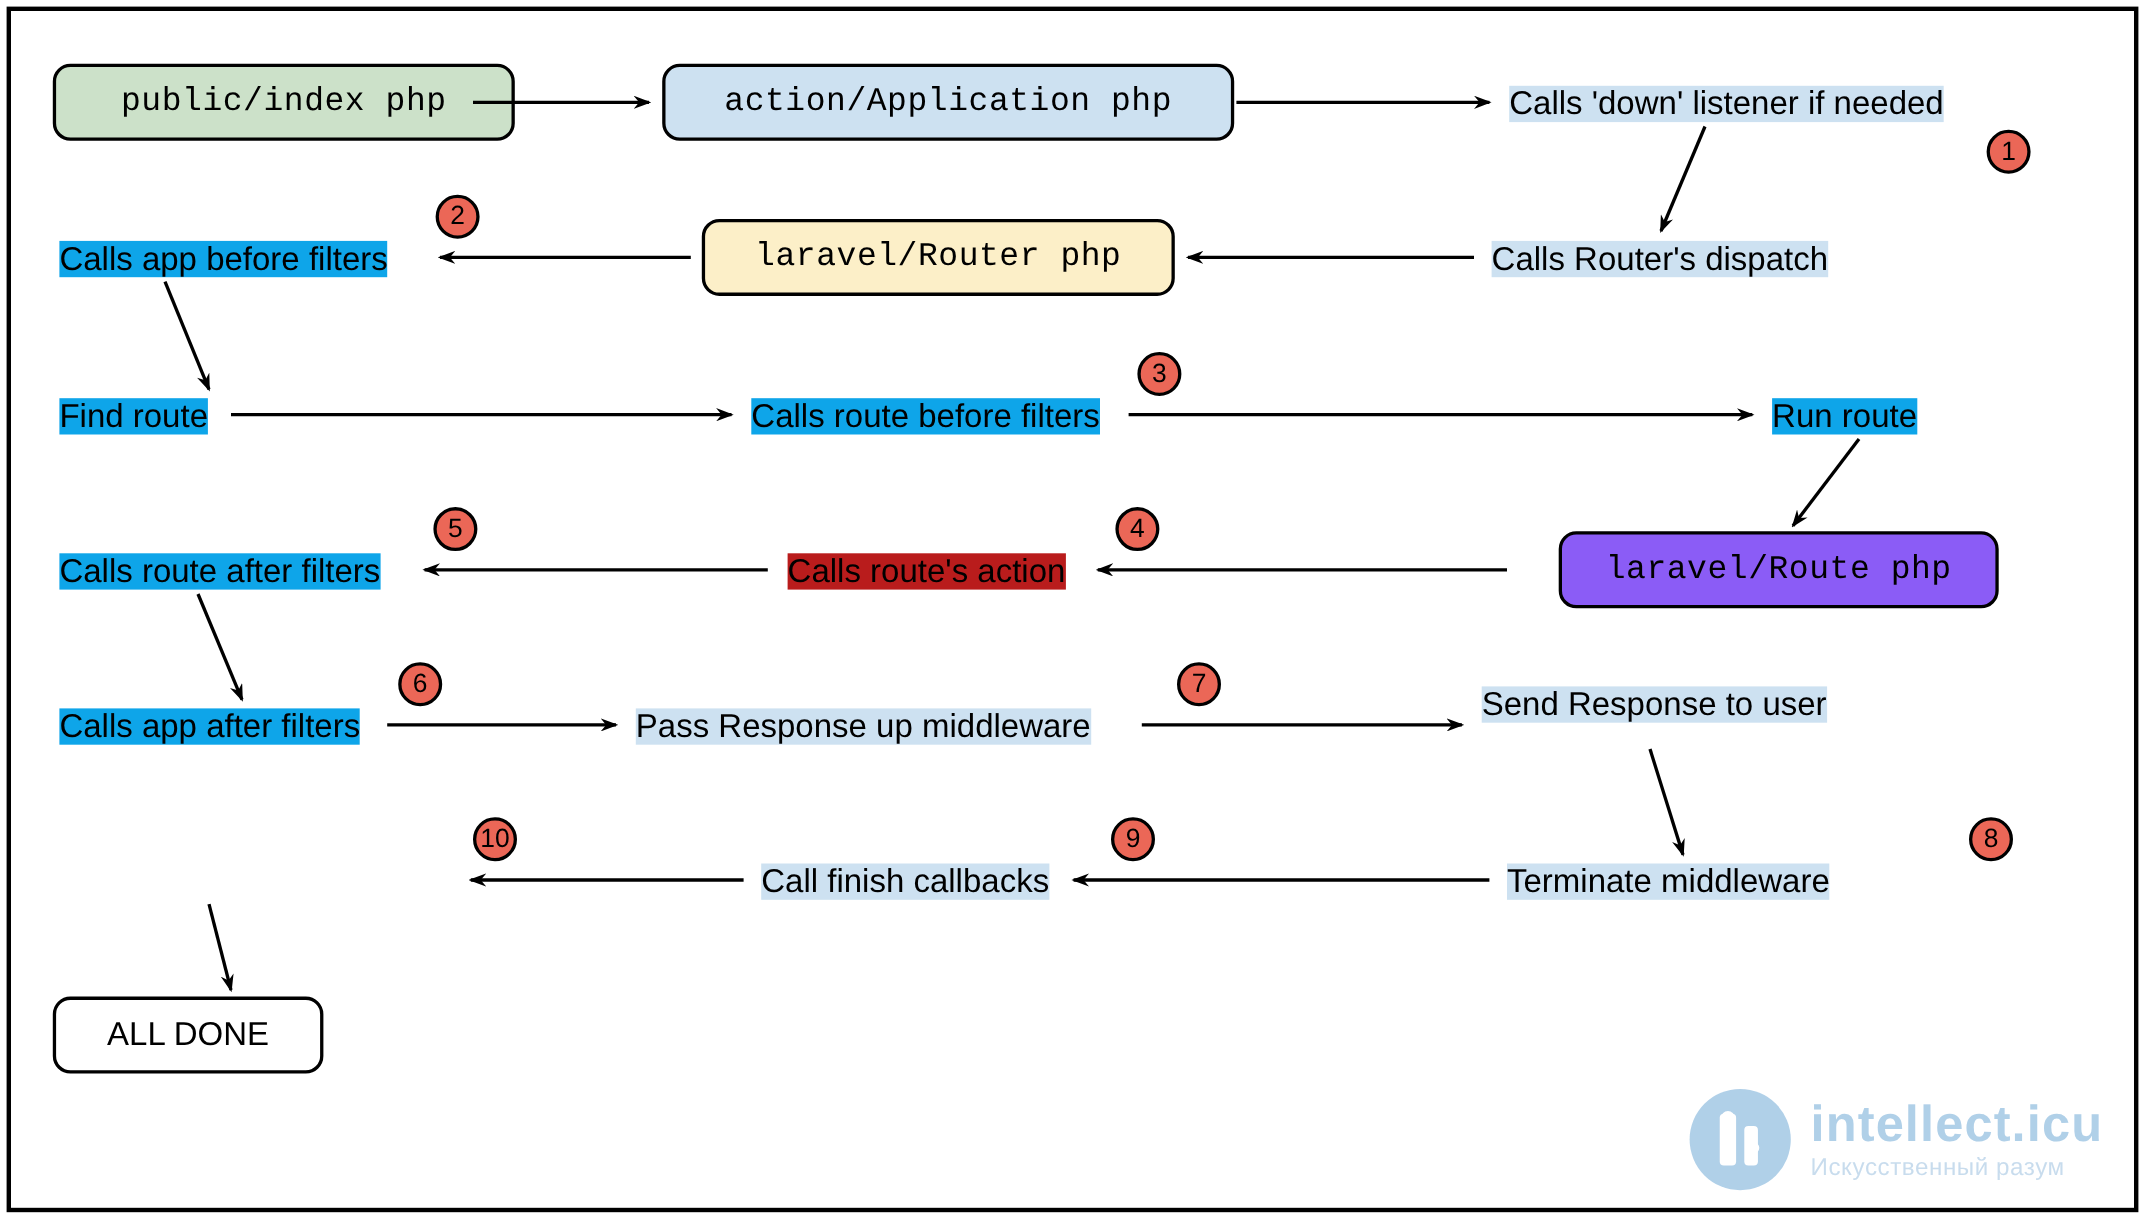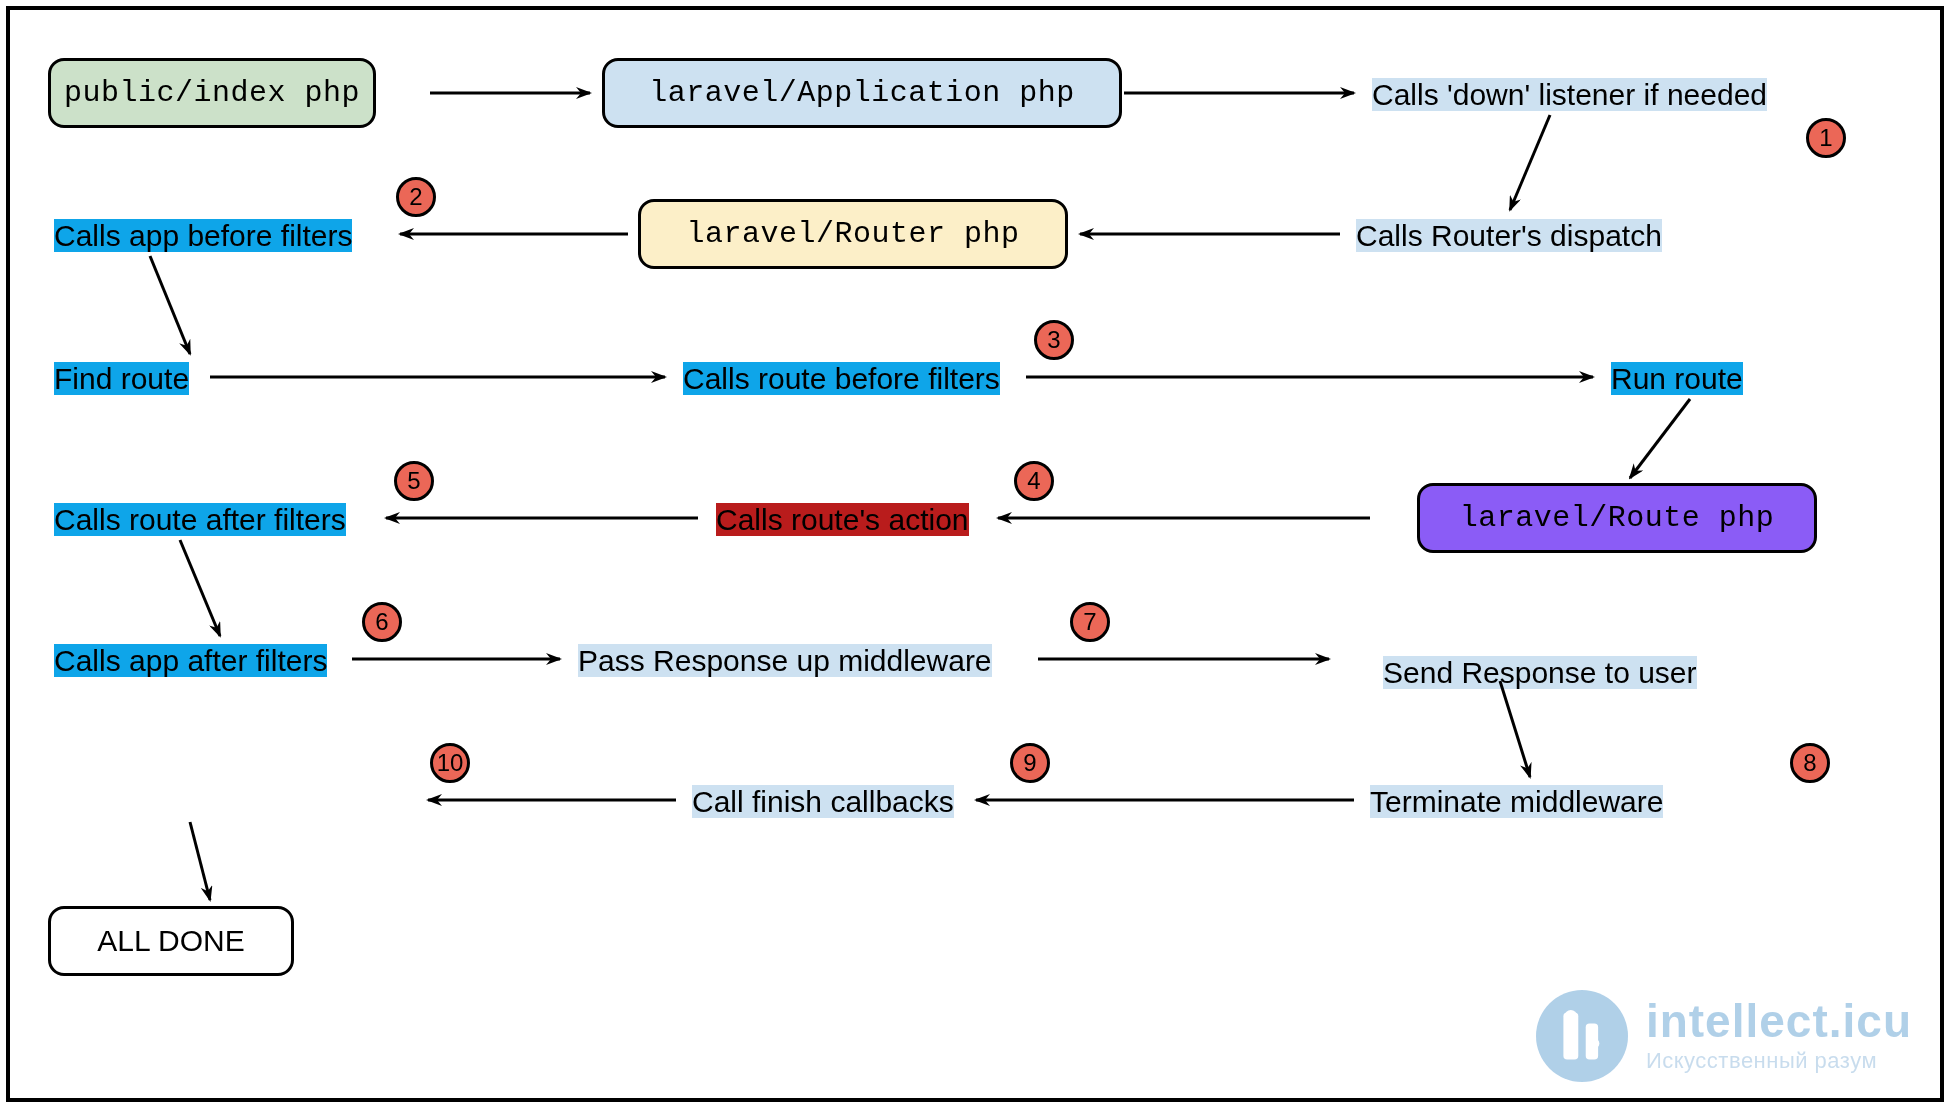--- a/index.html
+++ b/index.html
@@ -92,25 +92,25 @@
   }
   .watermark .circle svg { width: 62px; height:62px; }
   .watermark .txt1 { font-size: 46px; letter-spacing:1px; line-height:1; color:#a8cbe6;font-weight:bold;}
   .watermark .txt2 { font-size: 22px; letter-spacing:0.5px; color:#c3d9ec; margin-top:4px;}
 </style>
 </head>
 <body>
 
 <div class="frame">
 
-  <div class="node rounded green mono" style="left:38px; top:48px; width:328px;">
+  <div class="node rounded green mono" style="left:38px; top:48px; width:420px;">
       <span>public/index php</span>
     </div>
   <div class="node rounded blue-r mono" style="left:592px; top:48px; width:520px;">
-      <span>laravel/Application php</span>
+      <span>action/Application php</span>
     </div>
   <div class="node hl blue" style="left:1356px; top:66px;">
       <span>Calls 'down' listener if needed</span>
     </div>
 
   <div class="node hl blue" style="left:1340px; top:207px;">
       <span>Calls Router's dispatch</span>
     </div>
   <div class="node rounded yellow-r mono" style="left:628px; top:189px; width:430px;">
       <span>laravel/Router php</span>
@@ -138,21 +138,21 @@
   <div class="node hl yellow" style="left:38px; top:491px;">
       <span>Calls route after filters</span>
     </div>
 
   <div class="node hl yellow" style="left:38px; top:632px;">
       <span>Calls app after filters</span>
     </div>
   <div class="node hl blue" style="left:562px; top:632px;">
       <span>Pass Response up middleware</span>
     </div>
-  <div class="node hl blue" style="left:1331px; top:644px;margin-left:36px;">
+  <div class="node hl blue" style="left:1331px; top:612px;">
       <span>Send Response to user</span>
     </div>
 
   <div class="node hl blue" style="left:1354px; top:773px;">
       <span>Terminate middleware</span>
     </div>
   <div class="node hl blue" style="left:676px; top:773px;">
       <span>Call finish callbacks</span>
     </div>
 

